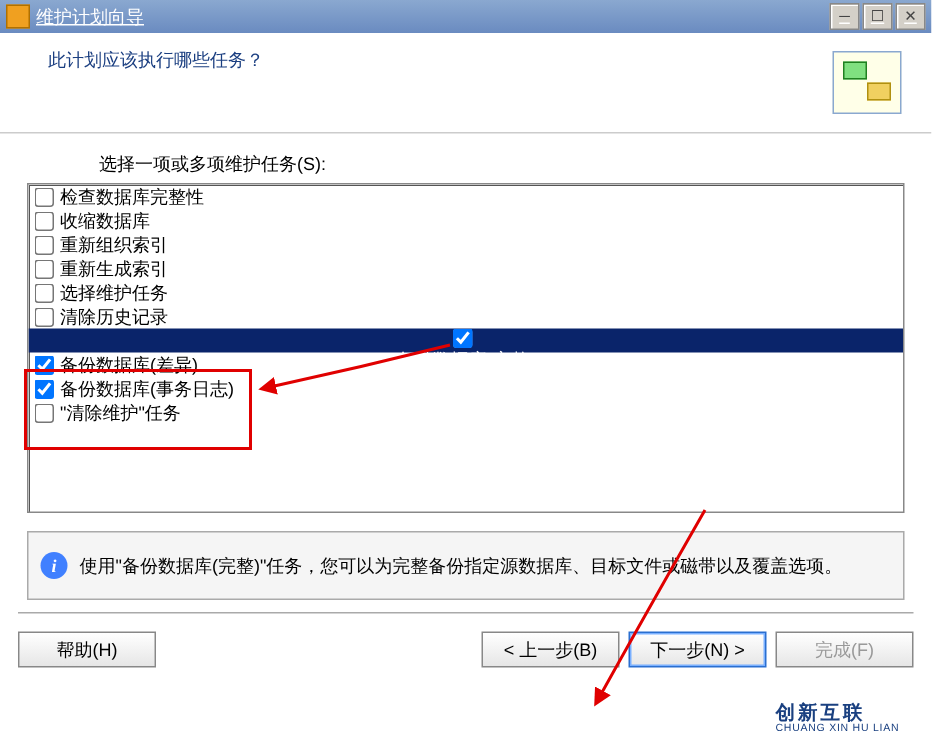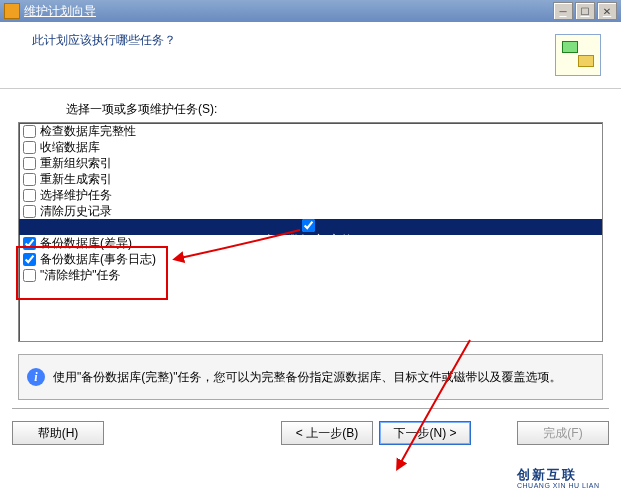--- a/index.html
+++ b/index.html
@@ -149,21 +149,21 @@
     min-width: 92px;
     height: 24px;
     background: linear-gradient(#fff,#e6e6e6);
     border: 1px solid #888;
     font-size: 12px;
     display: flex;
     align-items: center;
     justify-content: center;
     padding: 0 8px;
   }
-  .btn.disabled { color: #999; margin-left: 40px; }
+  .btn.disabled { color: #999; }
   .btn.default { border: 1px solid #2a6fd0; box-shadow: 0 0 0 1px #7ab0ff inset; }
   .btn.help { margin-right: auto; }
   .watermark {
     position: absolute;
     right: 0px;
     bottom: 2px;
     width: 104px;
     height: 44px;
     background: #fff;
     display: flex;

